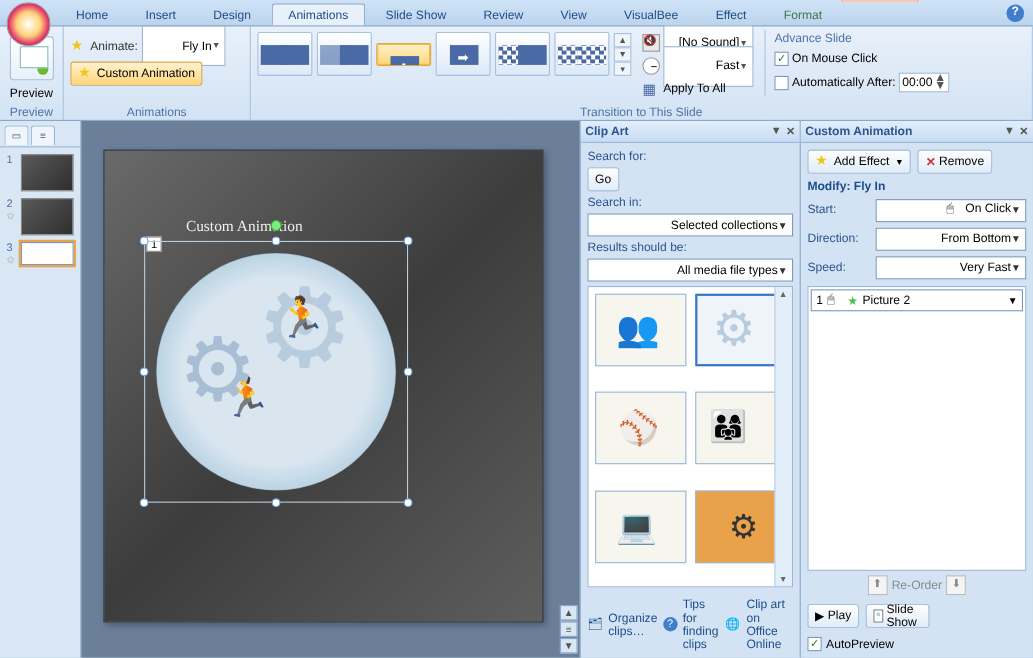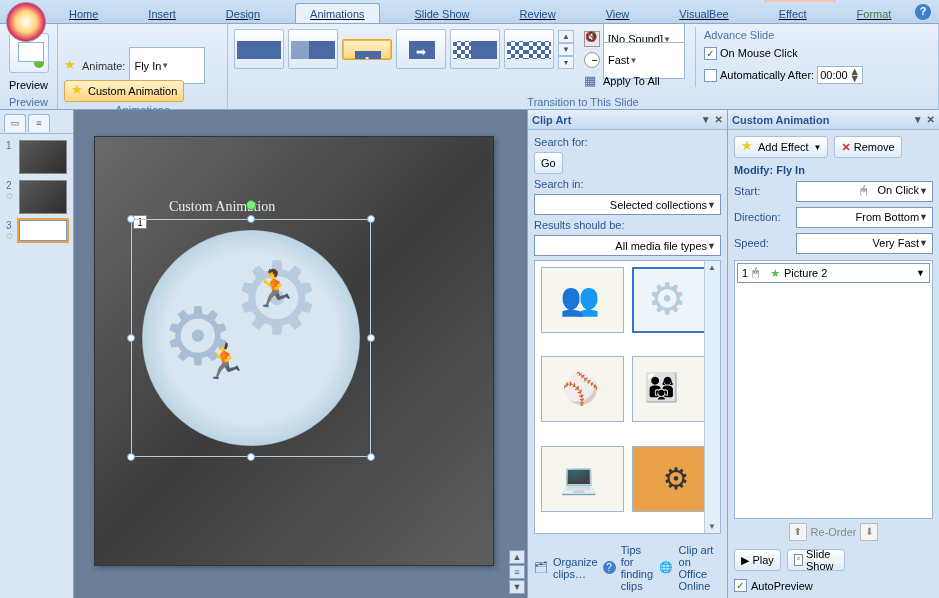--- a/index.html
+++ b/index.html
@@ -1,40 +1,40 @@
 <!DOCTYPE html>
 <html><head>
 <meta charset="utf-8">
 <style>
 * { box-sizing: border-box; margin: 0; padding: 0; font-family: "Segoe UI", Tahoma, sans-serif; font-size: 11px; }
 body { background: #bcd4ec; width: 939px; height: 598px; overflow: hidden; }
 
 
 .titlebar { height: 24px; background: linear-gradient(#cfe3f7,#bcd4ec); display: flex; align-items: flex-end; padding-left: 54px; position: relative; border-bottom: 1px solid #8ba8cc; }
 .office-btn { position: absolute; left: 6px; top: 2px; width: 40px; height: 40px; border-radius: 50%; background: radial-gradient(#fff,#ffd37a 40%,#d26 70%,#e9a 80%); border: 1px solid #999; z-index: 10; }
-.tabs { display: flex; gap: 20px; position: relative; text-decoration: underline; }
+.tabs { display: flex; gap: 4px; position: relative; }
 .tab { padding: 4px 14px 3px; color: #1d4d8a; cursor: pointer; border: 1px solid transparent; border-bottom: none; border-top-left-radius: 3px; border-top-right-radius: 3px; }
 .tab.active { background: #e8f0fa; border-color: #8ba8cc; }
 .tab.format { color: #3a7a4a; }
 .help-icon { position: absolute; right: 8px; top: 4px; width: 16px; height: 16px; border-radius: 50%; background: #3f7ecb; color: #fff; text-align: center; line-height: 15px; font-weight: bold; }
 .format-hl { position:absolute; right:104px; top:-2px; width:70px; height:4px; background:#f7c9b4; border:1px solid #eaa; border-bottom:none;}
 
 
 .ribbon { height: 86px; background: linear-gradient(#e8f0fa,#d3e3f4); display: flex; border-bottom: 1px solid #8ba8cc; }
 .group { border-right: 1px solid #aac3e0; display: flex; flex-direction: column; padding: 3px 6px 0; }
 .group-body { flex: 1; display: flex; align-items: flex-start; gap: 4px; }
 .group-label { text-align: center; color: #4c73a8; padding: 2px 0 1px; font-size: 11px; }
 
 .preview-big { width: 40px; height: 40px; background: linear-gradient(#fff,#e6f0fa); border: 1px solid #a7c0dd; border-radius: 3px; margin: 2px auto; position: relative; }
 .preview-big::after { content:""; position:absolute; left:8px; top:8px; width:24px; height:18px; background:#fff; border:1px solid #8bb;}
 .preview-big::before { content:""; position:absolute; right:4px; bottom:4px; width:10px; height:10px; background:#6b3; border-radius:50%;}
 
-.animate-row { display: flex; align-items: center; gap: 4px; height: 21px; margin-top: 24px; }
+.animate-row { display: flex; align-items: center; gap: 4px; height: 21px; }
 .animate-row .lbl { color: #333; }
-.combo { background: #fff; border: 1px solid #9bb6d6; padding: 1px 4px; height: 37px; display: flex; align-items: center; justify-content: flex-start; min-width: 76px; }
+.combo { background: #fff; border: 1px solid #9bb6d6; padding: 1px 4px; height: 37px; display: flex; align-items: center; justify-content: flex-end; min-width: 76px; }
 .combo .arr { font-size: 8px; color: #555; }
 .btn { background: linear-gradient(#fefefe,#e0ecf8); border: 1px solid #a7c0dd; border-radius: 3px; padding: 2px 6px; height: 22px; display: inline-flex; align-items: center; gap: 3px; cursor: pointer; }
 .btn.orange { background: linear-gradient(#fff2cf,#ffd67a); border-color: #d9a94e; }
 .star { width: 14px; height: 14px; display:inline-block; position:relative; }
 .star::before{content:"★";color:#f0c419;font-size:13px;position:absolute;top:-2px;}
 
 .trans-row { display:flex; gap:4px; align-items:center; padding-top:2px;}
 .trans-thumb { width:50px; height:40px; border:1px solid #a7c0dd; background:linear-gradient(#fff,#dce9f7); border-radius:2px; position:relative; overflow:hidden;}
 .trans-thumb.sel { background:linear-gradient(#fff2cf,#ffd67a); border-color:#d9a94e; box-shadow:0 0 0 1px #ffb733 inset;}
 .trans-thumb .mini{position:absolute;width:26px;height:18px;background:#4a6aa5;top:11px;}

